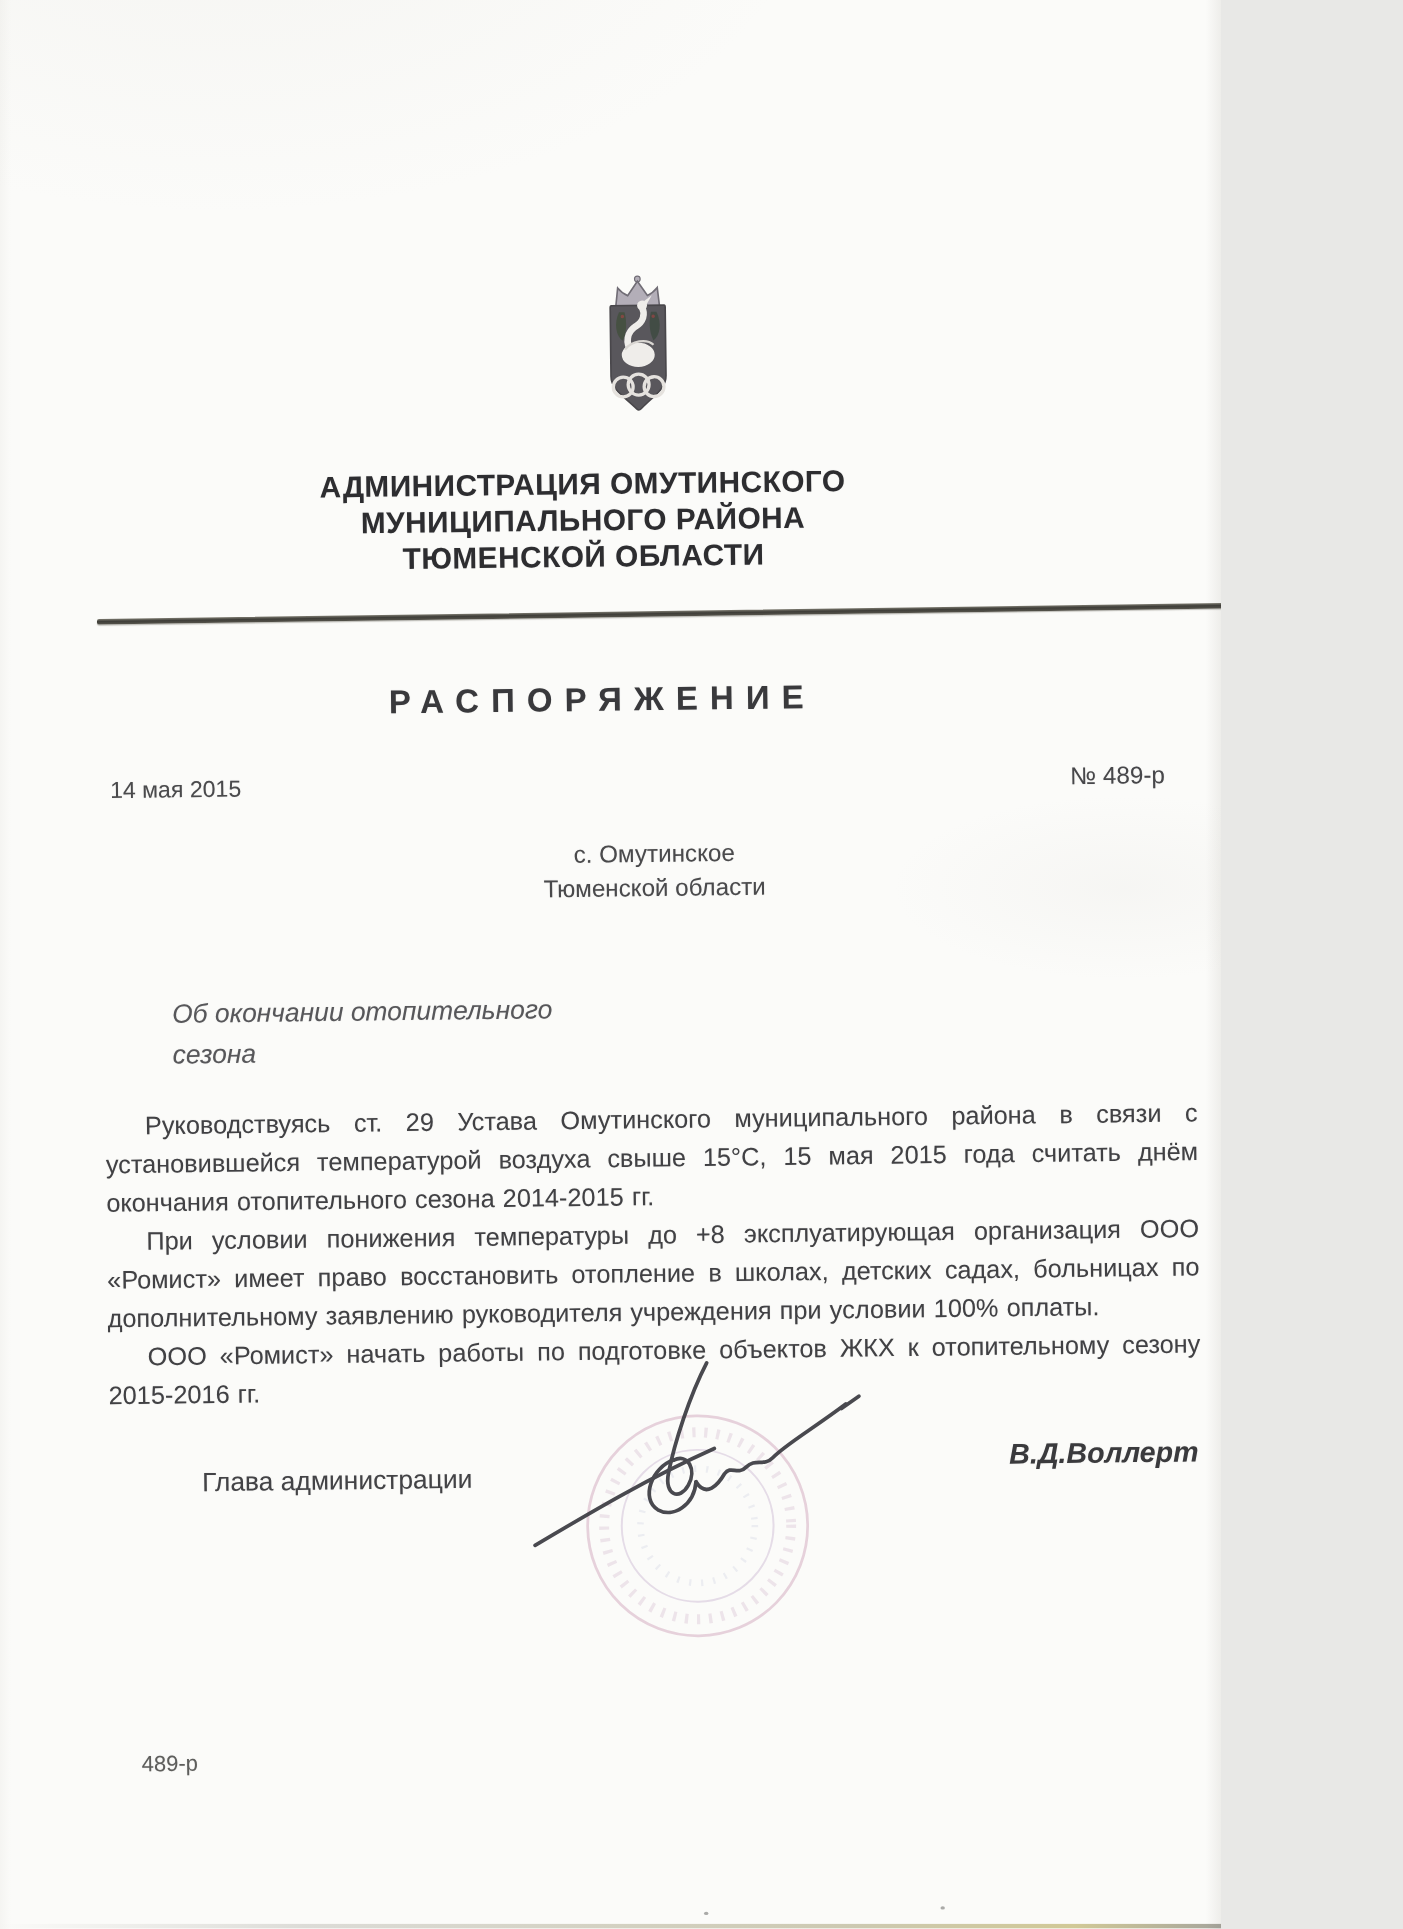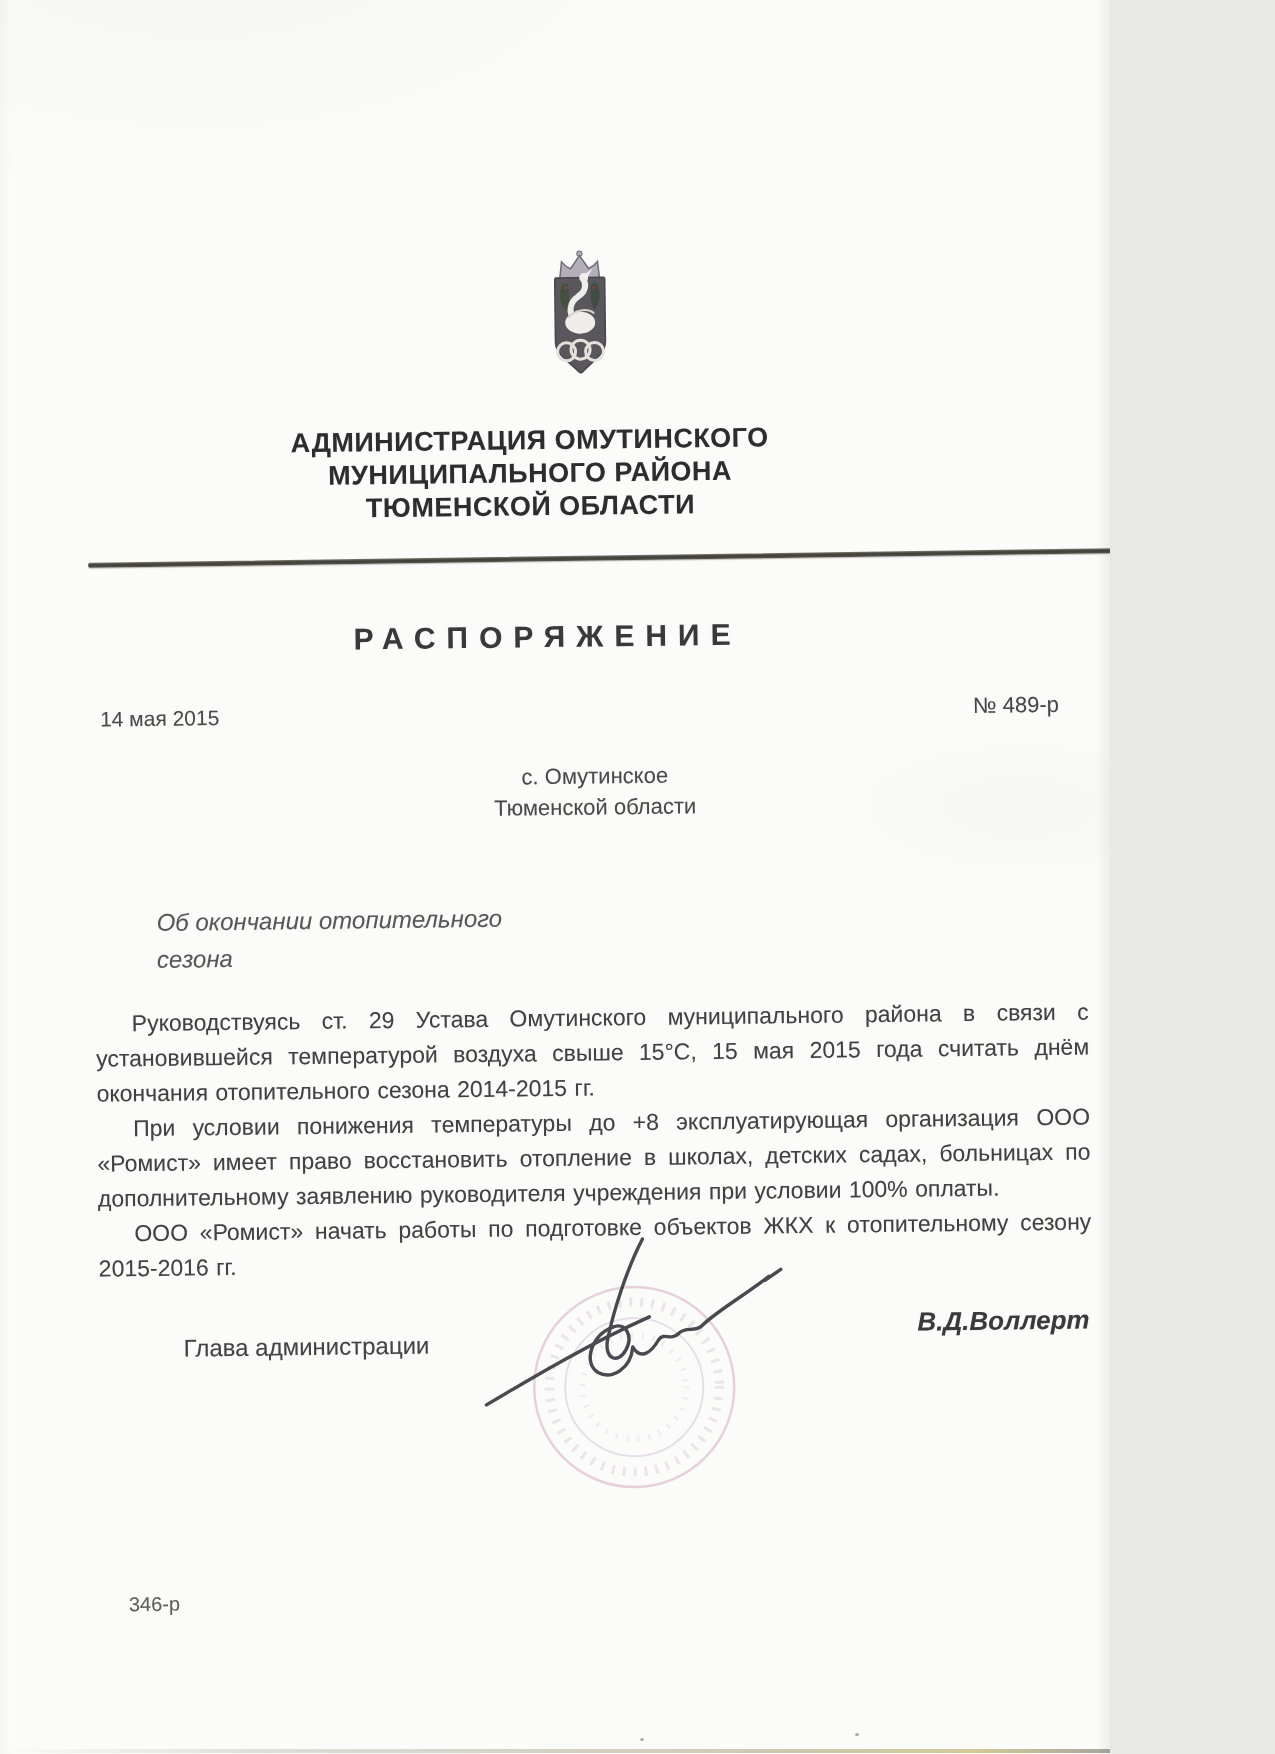--- a/index.html
+++ b/index.html
@@ -119,19 +119,19 @@
         <path d="M170,18 C154,48 140,90 134,118 C130,138 144,143 152,129 C160,115 152,100 139,106"></path>
         <path d="M139,106 C119,112 108,141 124,151 C138,159 157,147 159,126"></path>
         <path d="M159,126 C168,141 179,129 185,119 C191,111 197,121 205,113 C213,105 221,113 229,105 C241,93 266,79 296,57"></path>
         <path d="M292,61 L308,50"></path>
       </g>
     </svg>
 
     <div class="sign-pos">Глава администрации</div>
     <div class="sign-name">В.Д.Воллерт</div>
 
-    <div class="footer-ref">346-р</div>
+    <div class="footer-ref">489-р</div>
   </div>
 
   <div class="bottom-edge"></div>
   <div class="speck s1"></div>
   <div class="speck s2"></div>
 </div>
 
 </body></html>

